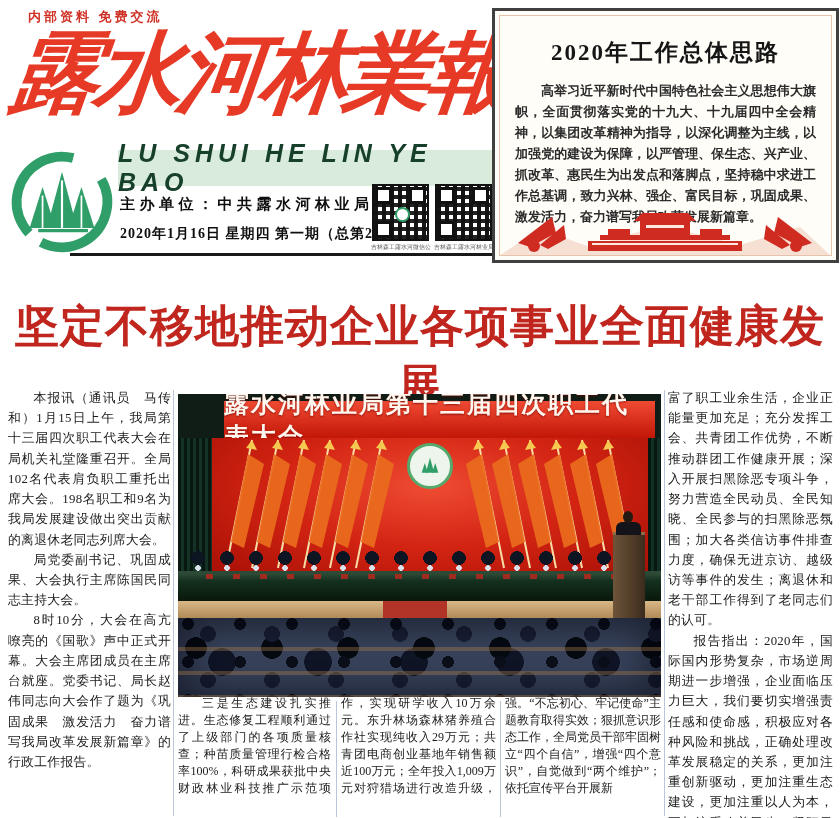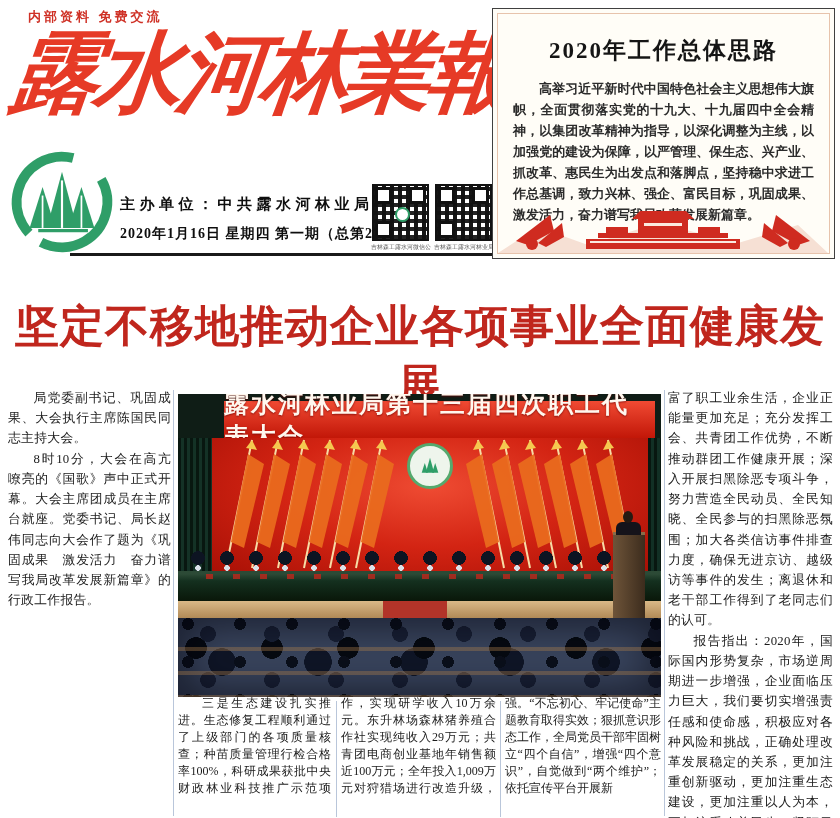--- a/index.html
+++ b/index.html
@@ -29,21 +29,21 @@
   .qr .f{position:absolute;width:11px;height:11px;border:3px solid #111;background:#fff;}
   .qr .f.tl{left:1px;top:1px}.qr .f.tr{right:1px;top:1px}.qr .f.bl{left:1px;bottom:1px}
   .qr .dot{position:absolute;left:21px;top:21px;width:11px;height:11px;border-radius:50%;
            background:#fff;border:2px solid #2f9e68;}
   .qr-cap{position:absolute;top:243px;width:60px;text-align:center;font-size:6px;color:#555;
           font-family:"Liberation Sans",sans-serif;white-space:nowrap;overflow:hidden;}
   .mast-rule{position:absolute;left:70px;top:253px;width:432px;height:3px;background:#191919;}
 
   
   .tbox{position:absolute;left:492px;top:8px;width:341px;height:249px;background:#fffdf7;
-        border:1px solid #404040;box-shadow:inset 0 0 0 4px #fffdf7,inset 0 0 0 5px #e7c3ac;
+        border:3px solid #404040;box-shadow:inset 0 0 0 4px #fffdf7,inset 0 0 0 5px #e7c3ac;
         overflow:hidden;}
   .tbox-title{margin:26px 0 0;text-align:center;font-weight:bold;font-size:23px;color:#151515;
         letter-spacing:2px;}
   .tbox-body{margin:12px 20px 0;font-size:13px;font-weight:600;line-height:1.62;color:#2b2b2b;
         text-align:justify;text-indent:2em;}
   .tbox-deco{position:absolute;left:5px;right:5px;bottom:5px;height:56px;}
 
   
   .headline{position:absolute;left:0;top:297px;width:840px;text-align:center;
         font-family:"Liberation Sans",sans-serif;font-weight:900;font-size:44px;
@@ -119,20 +119,21 @@
     <circle cx="50" cy="50" r="42" fill="none" stroke="#2f9e68" stroke-width="9" stroke-dasharray="108 14 108 34" transform="rotate(-30 50 50)"></circle>
     <polygon points="50,22 36,74 64,74" fill="#2f9e68"></polygon>
     <polygon points="32,36 20,74 44,74" fill="#2f9e68"></polygon>
     <polygon points="68,36 56,74 80,74" fill="#2f9e68"></polygon>
     <line x1="50" y1="30" x2="50" y2="74" stroke="#fff" stroke-width="2"></line>
     <line x1="32" y1="44" x2="32" y2="74" stroke="#fff" stroke-width="1.6"></line>
     <line x1="68" y1="44" x2="68" y2="74" stroke="#fff" stroke-width="1.6"></line>
     <rect x="28" y="75" width="46" height="3" fill="#2f9e68"></rect>
   </svg>
 
+  <div class="pinyin-bar">LU SHUI HE LIN YE BAO</div>
   <div class="organizer">主办单位：中共露水河林业局委员会</div>
   <div class="dateline">2020年1月16日  星期四  第一期（总第209期）</div>
 
   <div class="qr" style="left:374px">
     <span class="f tl"></span>
     <span class="f tr"></span>
     <span class="f bl"></span>
     <span class="dot"></span>
   </div>
   <div class="qr" style="left:437px">
@@ -172,20 +173,21 @@
   </div>
 
   <div class="headline">坚定不移地推动企业各项事业全面健康发展</div>
 
   <div class="vrule" style="left:173px;top:390px;height:426px"></div>
   <div class="vrule" style="left:664px;top:390px;height:426px"></div>
   <div class="vrule" style="left:336px;top:701px;height:116px"></div>
   <div class="vrule" style="left:500px;top:701px;height:116px"></div>
 
   <div id="col1" class="col">
+    <p>本报讯（通讯员　马传和）1月15日上午，我局第十三届四次职工代表大会在局机关礼堂隆重召开。全局102名代表肩负职工重托出席大会。198名职工和9名为我局发展建设做出突出贡献的离退休老同志列席大会。</p>
     <p>局党委副书记、巩固成果、大会执行主席陈国民同志主持大会。</p>
     <p>8时10分，大会在高亢嘹亮的《国歌》声中正式开幕。大会主席团成员在主席台就座。党委书记、局长赵伟同志向大会作了题为《巩固成果　激发活力　奋力谱写我局改革发展新篇章》的行政工作报告。</p>
 
   </div>
 
   <div id="col2" class="subcol">
     <p class="cont">发生。</p>
     <p>三是生态建设扎实推进。生态修复工程顺利通过了上级部门的各项质量核查；种苗质量管理行检合格率100%，科研成果获批中央财政林业科技推广示范项目，宏伟种子园被</p>
   </div>
 

